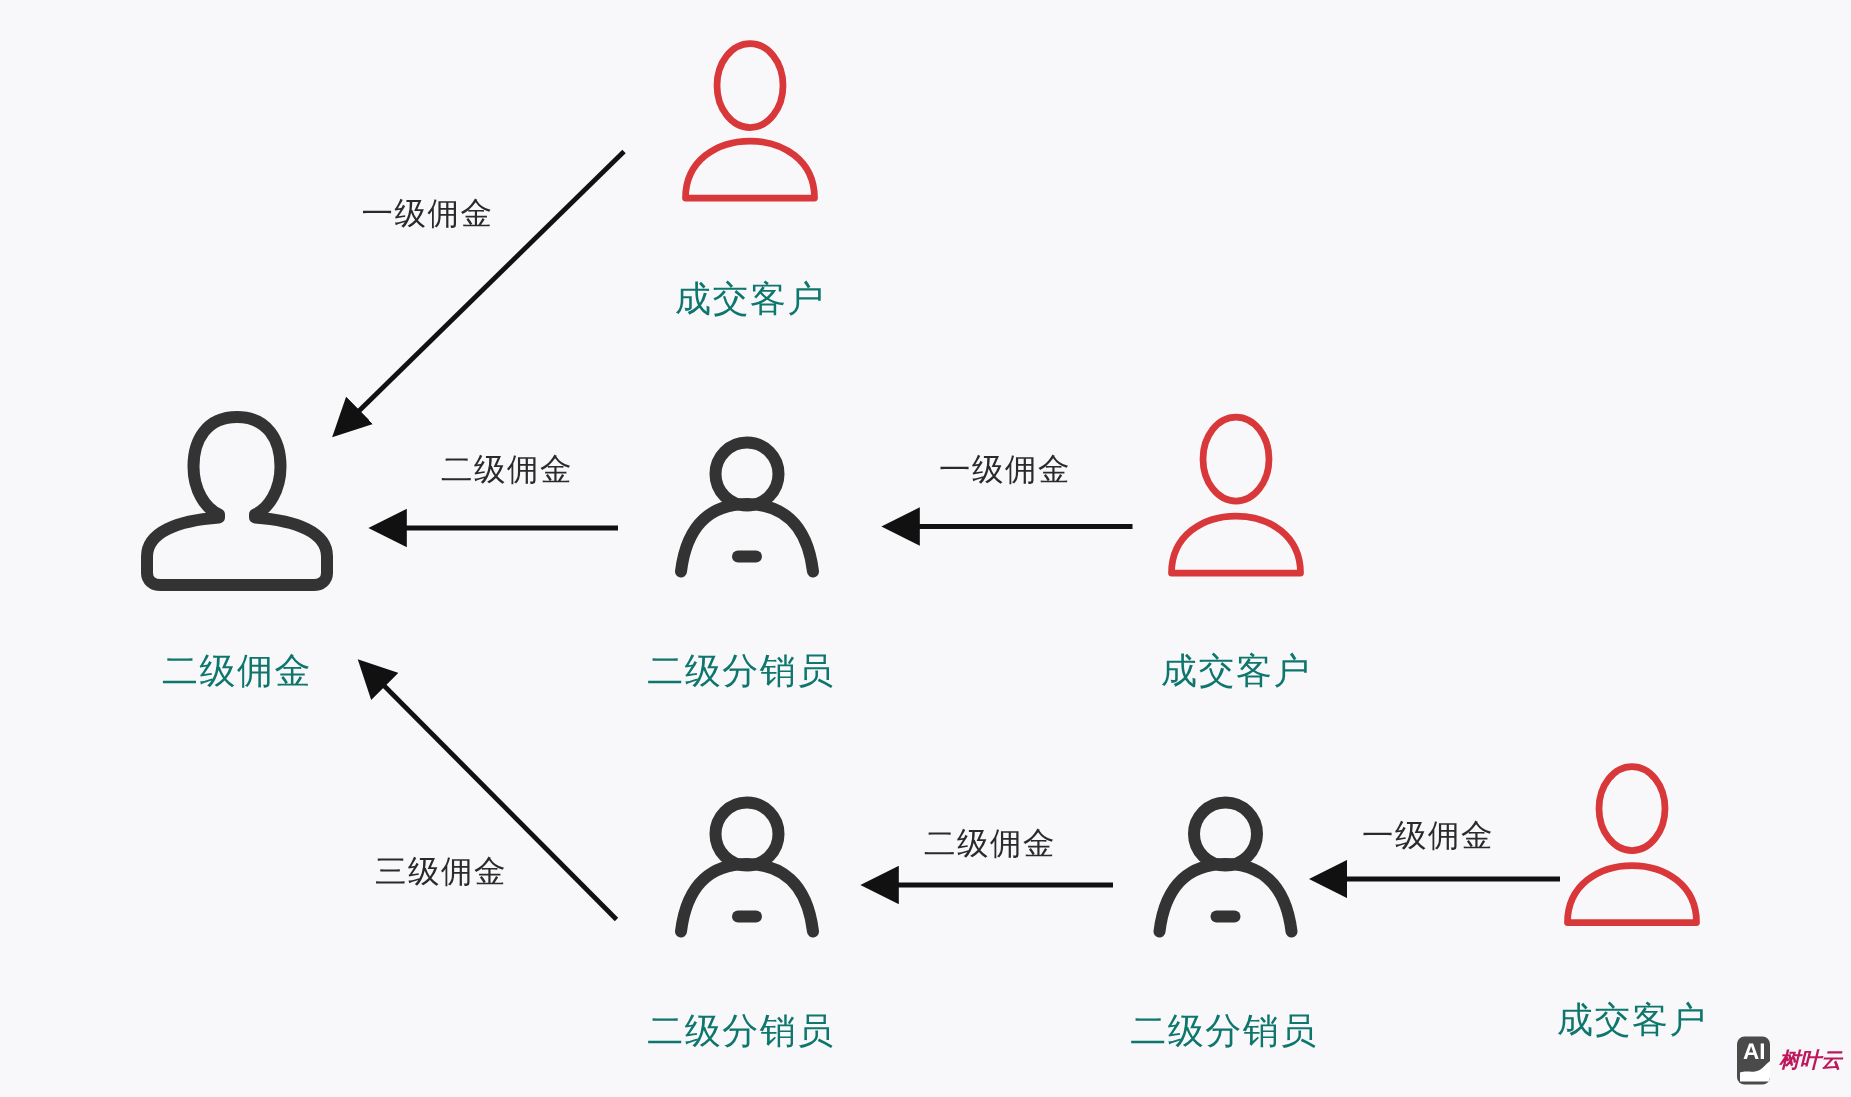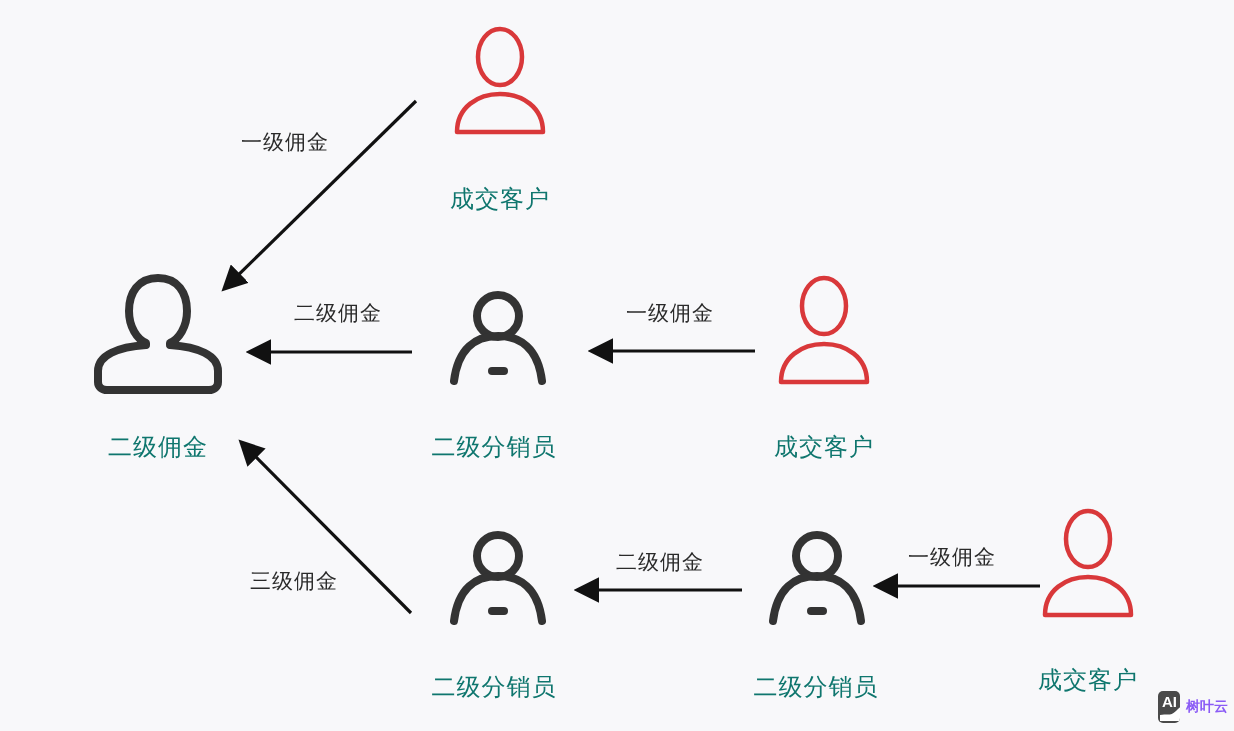--- a/index.html
+++ b/index.html
@@ -23,21 +23,21 @@
     display: flex; align-items: center; gap: 6px;
   }
   .wm-badge {
     width: 22px; height: 32px; border-radius: 5px; background: #4a4a4a;
     position: relative; overflow: hidden;
   }
   .wm-badge .ai {
     position: absolute; left: 4px; top: 2px; color: #fff;
     font-weight: bold; font-size: 15px; font-family: "Liberation Sans", sans-serif;
   }
-  .wm-text { font-size: 14px; color: #8b5cf6; font-weight: bold; }
+  .wm-text { font-size: 14px; color: #be185d; font-weight: bold; font-style: italic; }
 </style>
 </head>
 <body>
 
 <svg id="canvas" width="1234" height="731" viewBox="0 0 1234 731" xmlns="http://www.w3.org/2000/svg">
   <defs>
     <marker id="arrowhead" markerWidth="8" markerHeight="8" refX="6" refY="4" orient="auto" markerUnits="strokeWidth">
       <path d="M0,0 L8,4 L0,8 Z" fill="#111"></path>
     </marker>
   </defs>

